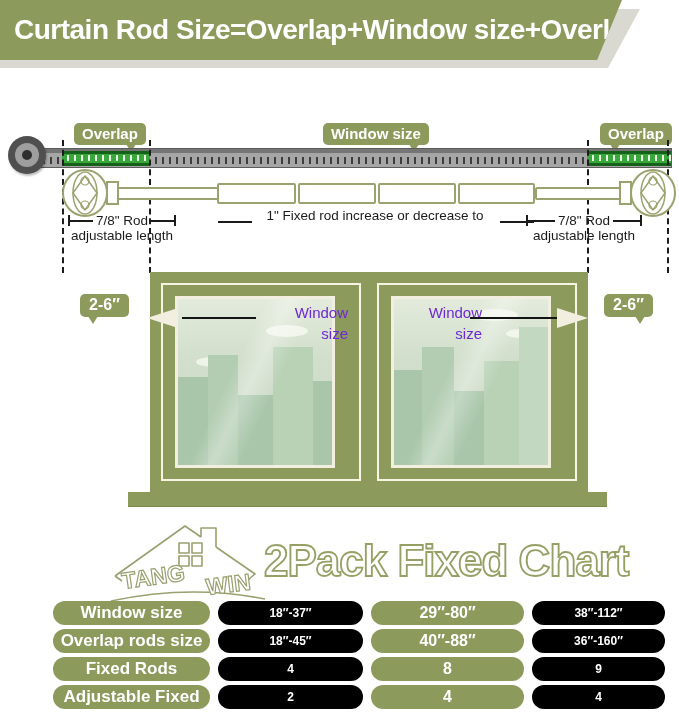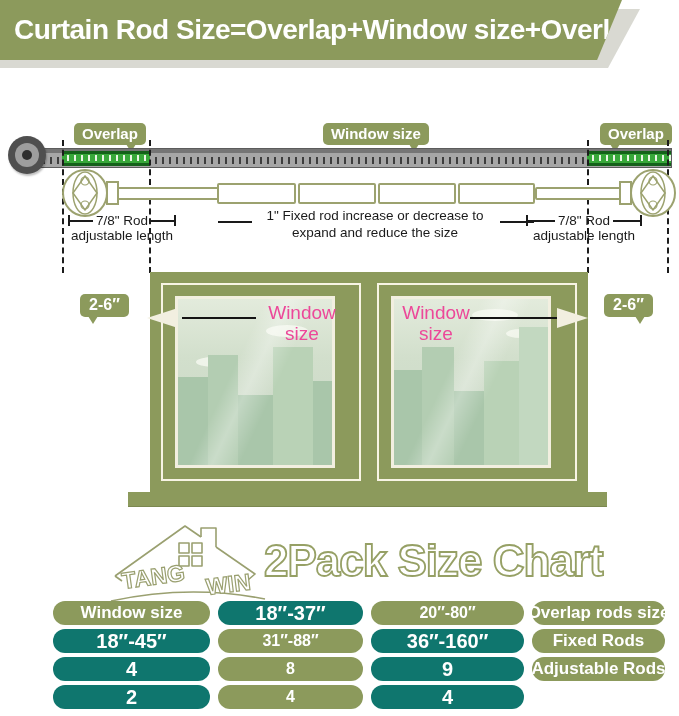--- a/index.html
+++ b/index.html
@@ -71,22 +71,22 @@
   .win-white { position:absolute; width:200px; height:198px; top:11px;
     border:2px solid #f7f4e4; }
   .ww-1 { left:11px; } .ww-2 { left:227px; }
   .pane { position:absolute; top:24px; width:160px; height:172px; border:3px solid #f2efe0;
     background:linear-gradient(180deg,#e3ebdc 0%,#d2dfcc 35%,#c8d6c5 100%); overflow:hidden; }
   .pane-1 { left:25px; } .pane-2 { left:241px; }
   .bld { position:absolute; bottom:0; }
   .cloud { position:absolute; background:#f4f8ef; border-radius:50%; opacity:.85; }
   .streak { position:absolute; inset:0;
     background:linear-gradient(115deg, rgba(255,255,255,0) 38%, rgba(255,255,255,.30) 48%, rgba(255,255,255,0) 60%); }
-  .pane-label { position:absolute; color:#ec4899; font-size:19px; line-height:21px;
-    text-align:center; width:92px; }
+  .pane-label { position:absolute; color:#6d28d9; font-size:15px; line-height:21px;
+    text-align:right; width:92px; }
   .pl-1 { left:256px; top:302px; } .pl-2 { left:390px; top:302px; }
   .arrow-line { position:absolute; top:317px; height:2px; background:#141414; }
   .al-1 { left:182px; width:74px; } .al-2 { left:470px; width:88px; }
   .arrow-head { position:absolute; top:308px; width:0; height:0;
     border-top:10px solid transparent; border-bottom:10px solid transparent; }
   .ah-left  { left:147px; border-right:31px solid #f2efe0; }
   .ah-right { left:557px; border-left:31px solid #f2efe0; }
   .sill { position:absolute; left:128px; top:492px; width:479px; height:15px; background:#8c9a5c;
     border-bottom:1px solid #7b8850; }
   .badge { position:absolute; background:#8c9a5c; color:#fff; font-size:16px; font-weight:bold;
@@ -102,21 +102,21 @@
   .chart-title { position:absolute; left:264px; top:536px; font-size:44px; font-weight:bold;
     letter-spacing:-1px; color:#ffffff; -webkit-text-stroke:1.8px #96a065;
     text-shadow:0 0 1px #96a065; white-space:nowrap; }
 
   
   .chart { position:absolute; left:53px; top:601px; width:612px;
     display:grid; grid-template-columns:157px 145px 153px 133px; column-gap:8px; row-gap:4px; }
   .pill { height:24px; border-radius:13px; display:flex; align-items:center; justify-content:center;
     color:#fff; white-space:nowrap; }
   .pill.dark  { background:#8c9a5c; font-weight:bold; font-size:17px; }
-  .pill.light { background:#0f766e; font-weight:600; font-size:20px; }
+  .pill.light { background:#000000; font-weight:600; font-size:12px; }
   .pill.val.dark { font-size:16px; }
 </style>
 </head>
 <body>
 
 <div class="stage">
 
   <div class="banner-shadow"></div>
   <div class="banner">
     <div class="banner-title">Curtain Rod Size=Overlap+Window size+Overlap</div>
@@ -174,21 +174,20 @@
         <span class="mline"></span>
       <span class="mtxt">7/8" Rod</span>
       <span class="mline"></span>
         <span class="mtick"></span>
     </div>
     <div class="msub">adjustable length</div>
   </div>
   <div class="hline hline-l"></div>
   <div class="center-note">
     <div>1" Fixed rod increase or decrease to</div>
-    <div>expand and reduce the size</div>
   </div>
   <div class="hline hline-r"></div>
   <div class="measure measure-r">
     <div class="mrow">
       <span class="mtick"></span>
         <span class="mline"></span>
       <span class="mtxt">7/8" Rod</span>
       <span class="mline"></span>
         <span class="mtick"></span>
     </div>
@@ -246,36 +245,37 @@
       <rect x="76" y="27" width="10" height="10"></rect>
       <rect x="89" y="27" width="10" height="10"></rect>
       <rect x="76" y="40" width="10" height="10"></rect>
       <rect x="89" y="40" width="10" height="10"></rect>
       <path d="M8,85 Q86,68 162,83"></path>
     </g>
     <text x="20" y="73" transform="rotate(-8 20 73)" font-family="Liberation Sans, sans-serif" font-size="23" font-weight="bold" fill="#ffffff" stroke="#9aa070" stroke-width="1.2">TANG</text>
     <text x="104" y="79" transform="rotate(-7 104 79)" font-family="Liberation Sans, sans-serif" font-size="23" font-weight="bold" fill="#ffffff" stroke="#9aa070" stroke-width="1.2">WIN</text>
   </svg>
 
-  <div class="chart-title">2Pack Size Chart</div>
+  <div class="chart-title">2Pack Fixed Chart</div>
 
   <div class="chart">
     <div class="pill dark">Window size</div>
     <div class="pill light val">18″-37″</div>
-    <div class="pill dark val">20″-80″</div>
+    <div class="pill dark val">29″-80″</div>
+    <div class="pill light val">38″-112″</div>
 
     <div class="pill dark">Overlap rods size</div>
     <div class="pill light val">18″-45″</div>
-    <div class="pill dark val">31″-88″</div>
+    <div class="pill dark val">40″-88″</div>
     <div class="pill light val">36″-160″</div>
 
     <div class="pill dark">Fixed Rods</div>
     <div class="pill light val">4</div>
     <div class="pill dark val">8</div>
     <div class="pill light val">9</div>
 
-    <div class="pill dark">Adjustable Rods</div>
+    <div class="pill dark">Adjustable Fixed</div>
     <div class="pill light val">2</div>
     <div class="pill dark val">4</div>
     <div class="pill light val">4</div>
   </div>
 
 </div>
 
 </body></html>

